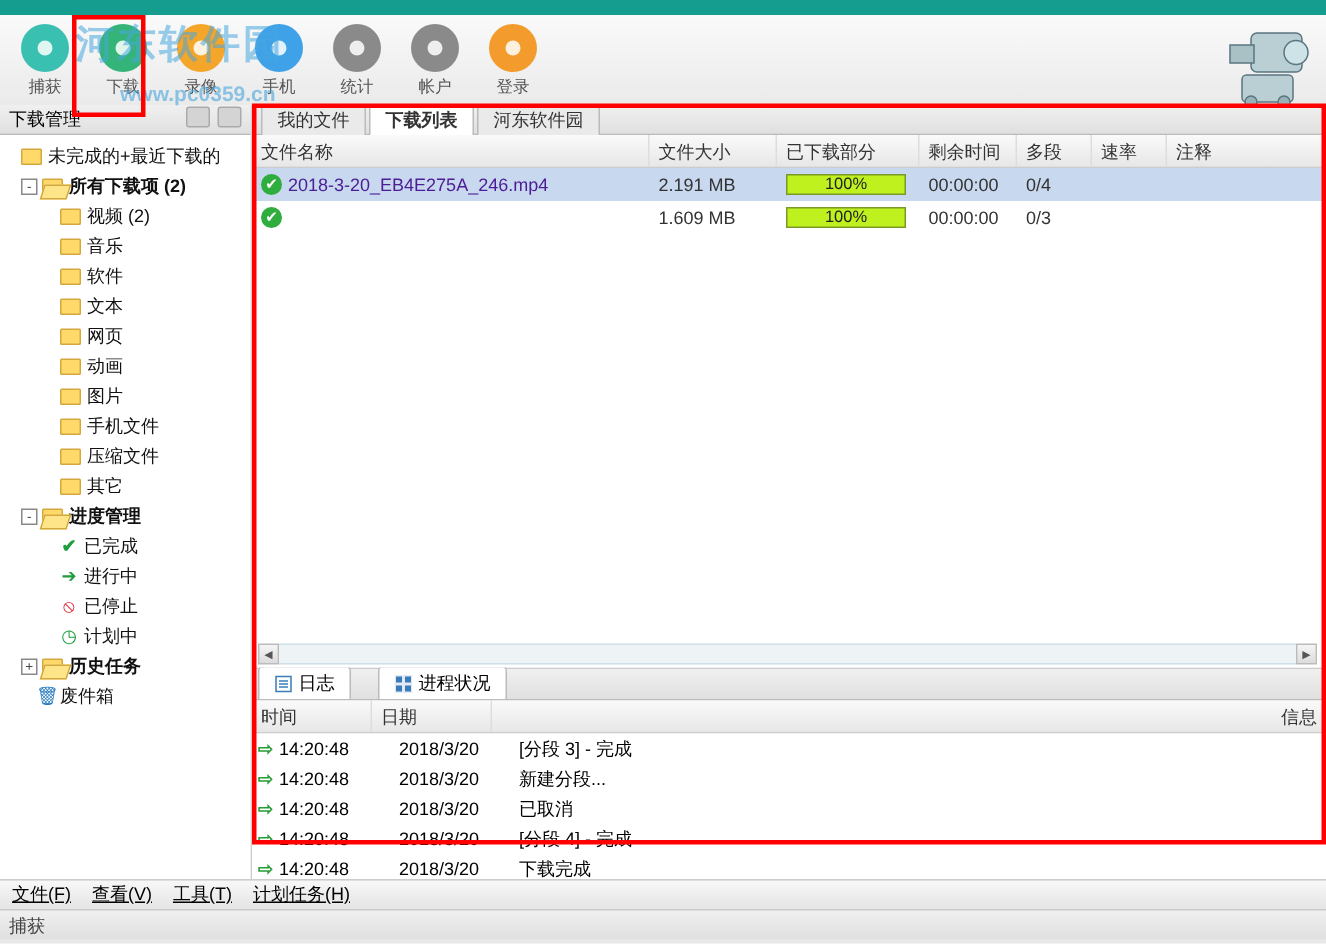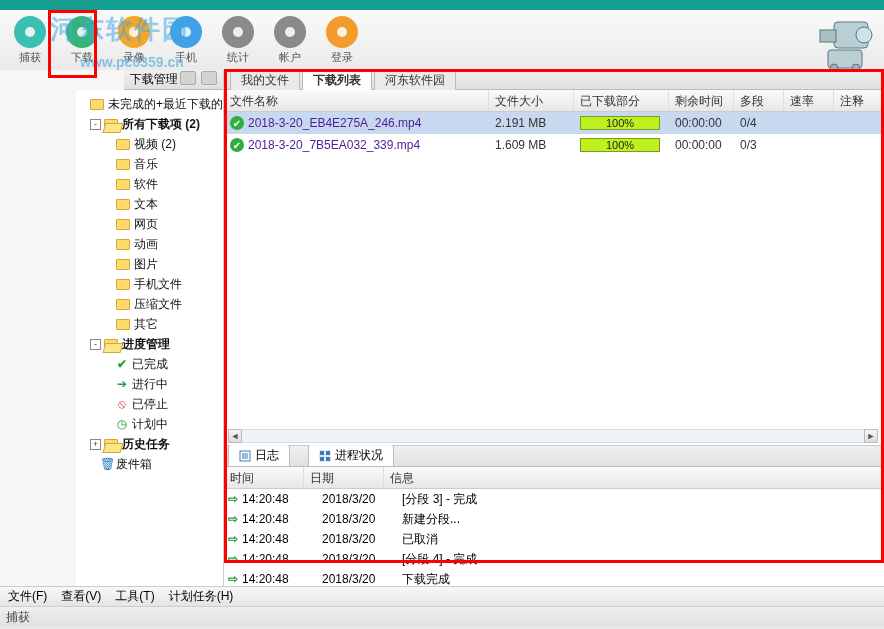--- a/index.html
+++ b/index.html
@@ -9,21 +9,21 @@
 .topband { height: 60px; background: linear-gradient(#fafafa,#eaeaea); display: flex; align-items: center; padding-left: 4px; position: relative; }
 .tb-item { width: 52px; text-align: center; cursor: pointer; }
 .tb-circle { width: 32px; height: 32px; border-radius: 50%; margin: 0 auto 2px; display: flex; align-items: center; justify-content: center; }
 .tb-label { font-size: 11px; color: #555; }
 .watermark1 { position: absolute; left: 50px; top: 2px; font-size: 26px; font-weight: bold; color: rgba(71,165,222,.55); font-family: "SimHei"; letter-spacing: 2px; pointer-events: none; }
 .watermark2 { position: absolute; left: 80px; top: 44px; font-size: 14px; font-weight: bold; color: rgba(71,165,222,.6); pointer-events: none; }
 .redbox1 { position: absolute; left: 48px; top: 0; width: 49px; height: 68px; border: 3px solid red; pointer-events: none; z-index: 50; }
 .cam-icon { position: absolute; right: 8px; top: 6px; width: 100px; height: 56px; }
 
 .main { display: flex; height: 516px; }
-.sidebar { width: 224px; background: #f6f6f6; display: flex; flex-direction: column; border-right: 1px solid #ccc; align-items: flex-end; }
+.sidebar { width: 168px; background: #f6f6f6; display: flex; flex-direction: column; border-right: 1px solid #ccc; }
 .side-head { height: 20px; background: linear-gradient(#f0f0f0,#e0e0e0); border-bottom: 1px solid #bbb; display: flex; align-items: center; padding: 0 6px; justify-content: space-between; }
 .side-head-btns span { display: inline-block; width: 16px; height: 14px; background: #d4d4d4; border: 1px solid #aaa; border-radius: 2px; margin-left: 2px; cursor: pointer; }
 .tree { flex: 1; background: #fff; overflow: auto; padding: 4px 0; }
 .tree-row { display: flex; align-items: center; height: 20px; }
 .toggle { width: 11px; height: 11px; border: 1px solid #888; display: inline-flex; align-items: center; justify-content: center; margin-right: 3px; font-size: 9px; color: #444; background: #fff; cursor: pointer; }
 .indent { display: inline-block; }
 .folder-icon { width: 14px; height: 11px; background: #ffd96a; border: 1px solid #d4a83c; border-radius: 1px; margin-right: 4px; position: relative; flex-shrink:0; }
 .folder-icon.open::before { content:""; position:absolute; left:-1px; top:3px; width:16px; height:8px; background:#ffe58a; border:1px solid #d4a83c; transform:skewX(-18deg); }
 .check-icon { width:12px; color:#1e9e3e; font-weight:bold; margin-right:4px; text-align:center; }
 .queue-icon  { width:12px; margin-right:4px; text-align:center; }
@@ -52,28 +52,28 @@
 .progbar { width:80px; height:14px; border:1px solid #7a9a28; background:#bff11f; text-align:center; font-size:11px; line-height:12px; color:#222; }
 .hscroll { position:absolute; left:4px; right:6px; bottom:2px; height:14px; display:flex; }
 .hscroll .btn{ width:14px; height:14px; background:linear-gradient(#f5f5f5,#dcdcdc); border:1px solid #bbb; display:flex; align-items:center; justify-content:center; font-size:9px; color:#555;}
 .hscroll .track{ flex:1; background:#eef3f6; border-top:1px solid #cfe1ea; border-bottom:1px solid #cfe1ea;}
 
 .subtabs { height: 22px; display: flex; align-items: flex-end; background: linear-gradient(#f0f0f0,#e0e0e0); border-top: 1px solid #ccc; border-bottom:1px solid #bbb; padding-left:4px;gap:16px; }
 .subtab { padding: 2px 10px; border:1px solid #bbb; border-bottom:none; background:#fff; margin-right:2px; border-radius:3px 3px 0 0; cursor:pointer; font-size:12px; display:flex; align-items:center; gap:4px; }
 .subtab .ico { width:12px; height:12px; }
 
 .log-head { height: 22px; display:flex; background: linear-gradient(#fafafa,#e7e7e7); border-bottom:1px solid #ccc; }
-.lc-time{ width:80px;} .lc-date{width:80px;} .lc-info{flex:1; border-right:none;}
+.lc-time{ width:80px;} .lc-date{width:80px;} .lc-info{flex:1; border-right:none;text-align:right;}
 .log-body { height: 97px; overflow:hidden; background:#fff; }
 .log-row { height:20px; display:flex; align-items:center; padding-left:4px; }
 .log-row .arr { color:#2a9d3a; font-weight:bold; width:14px; }
 .log-row span { font-size:12px; }
 .log-row .t{width:80px;} .log-row .d{width:80px;}
 
-.menubar { height:20px; background:linear-gradient(#f8f8f8,#e4e4e4); display:flex; align-items:center; padding-left:8px; border-top:1px solid #ccc; }
+.menubar { height:20px; background:linear-gradient(#f8f8f8,#e4e4e4); display:flex; align-items:center; padding-left:8px; border-top:1px solid #ccc;text-decoration:underline; }
 .menu-item { margin-right:14px; cursor:pointer; font-size:12px; }
 .statusbar { height:20px; background:linear-gradient(#f0f0f0,#e0e0e0); border-top:1px solid #ccc; padding-left:6px; line-height:20px; font-size:12px; color:#444;}
 </style>
 </head>
 <body>
 
 <div class="titlebar"></div>
 
 <div class="topband">
   <div class="redbox1"></div>
@@ -288,21 +288,20 @@
             <div class="progbar">100%</div>
           </div>
     <div class="col c-rem">00:00:00</div>
     <div class="col c-seg">0/4</div>
     <div class="col c-rate"></div>
     <div class="col c-note"></div>
         </div>
         <div class="row row-0">
     <div class="col c-name">
             <span class="done-icon">✔</span>
-            <span class="fname">2018-3-20_7B5EA032_339.mp4</span>
           </div>
     <div class="col c-size">1.609 MB</div>
     <div class="col c-prog">
             <div class="progbar">100%</div>
           </div>
     <div class="col c-rem">00:00:00</div>
     <div class="col c-seg">0/3</div>
     <div class="col c-rate"></div>
     <div class="col c-note"></div>
         </div>

